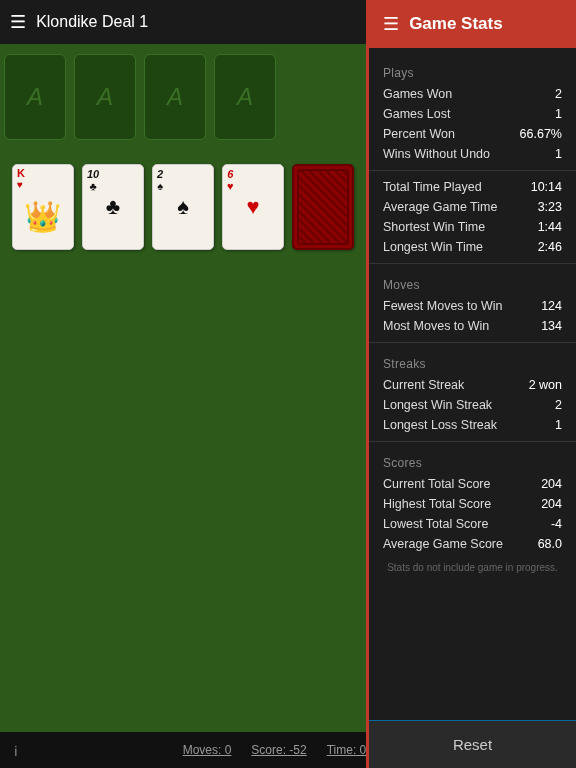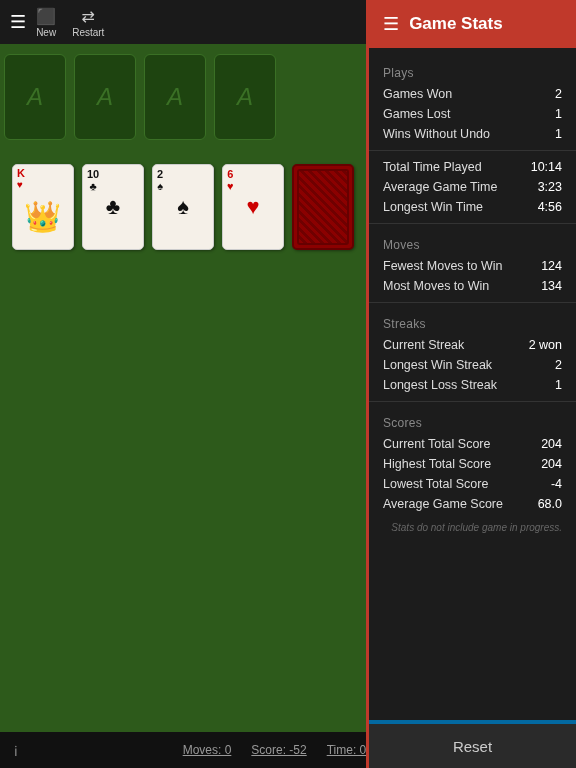--- a/index.html
+++ b/index.html
@@ -109,20 +109,21 @@
     .card.red { color: #c00; }
     .card.black { color: #111; }
     .card-top-left {
       position: absolute;
       top: 3px;
       left: 4px;
       font-size: 11px;
       font-weight: bold;
       line-height: 1.1;
       text-align: center;
+      font-style: italic;
     }
     .card-center {
       font-size: 22px;
     }
     .card-back {
       background: #8b0000;
       border: 2px solid #600;
     }
     .card-back::after {
       content: '';
@@ -259,44 +260,44 @@
 
     .section-divider {
       height: 1px;
       background: #333;
       margin: 6px 0;
     }
 
     .panel-footnote {
       color: #666;
       font-size: 10px;
-      font-style: italic;
       padding: 8px 14px;
-      text-align: right;
+      text-align: center;
     }
 
     .reset-btn {
       background: #2a2a2a;
-      border-top: 4px solid #0369a1;
+      border-top: 1px solid #0369a1;
       height: 48px;
       display: flex;
       align-items: center;
       justify-content: center;
       color: #ccc;
       font-size: 15px;
       cursor: pointer;
     }
   </style>
 </head>
 <body>
 
 <div class="game-area">
 
   <div class="toolbar">
     <span class="toolbar-menu-icon">☰</span>
+    <span class="toolbar-title">Klondike Deal 1</span>
     <div class="toolbar-buttons">
       <div class="toolbar-btn">
         <span class="toolbar-btn-icon">⬛</span>
         <span>New</span>
       </div>
       <div class="toolbar-btn">
         <span class="toolbar-btn-icon">⇄</span>
         <span>Restart</span>
       </div>
     </div>
@@ -368,37 +369,45 @@
     <div class="stat-section-label">Plays</div>
     <div class="stat-row">
       <span class="stat-label">Games Won</span>
       <span class="stat-value">2</span>
     </div>
     <div class="stat-row">
       <span class="stat-label">Games Lost</span>
       <span class="stat-value">1</span>
     </div>
     <div class="stat-row">
+      <span class="stat-label">Percent Won</span>
+      <span class="stat-value">66.67%</span>
+    </div>
+    <div class="stat-row">
       <span class="stat-label">Wins Without Undo</span>
       <span class="stat-value">1</span>
     </div>
 
     <div class="section-divider"></div>
 
     <div class="stat-row">
       <span class="stat-label">Total Time Played</span>
       <span class="stat-value">10:14</span>
     </div>
     <div class="stat-row">
       <span class="stat-label">Average Game Time</span>
       <span class="stat-value">3:23</span>
     </div>
     <div class="stat-row">
+      <span class="stat-label">Shortest Win Time</span>
+      <span class="stat-value">1:44</span>
+    </div>
+    <div class="stat-row">
       <span class="stat-label">Longest Win Time</span>
-      <span class="stat-value">4:56</span>
+      <span class="stat-value">2:46</span>
     </div>
 
     <div class="section-divider"></div>
 
     <div class="stat-section-label">Moves</div>
     <div class="stat-row">
       <span class="stat-label">Fewest Moves to Win</span>
       <span class="stat-value">124</span>
     </div>
     <div class="stat-row">

